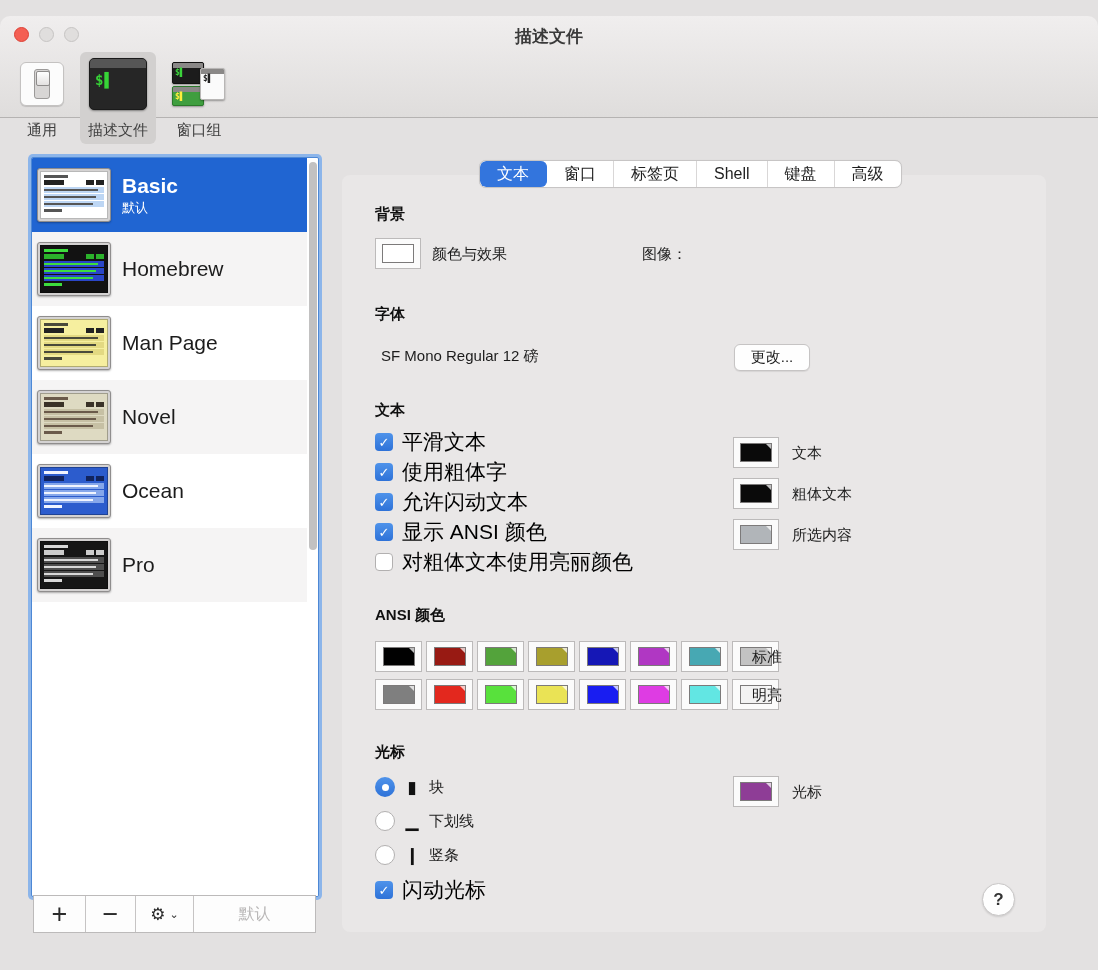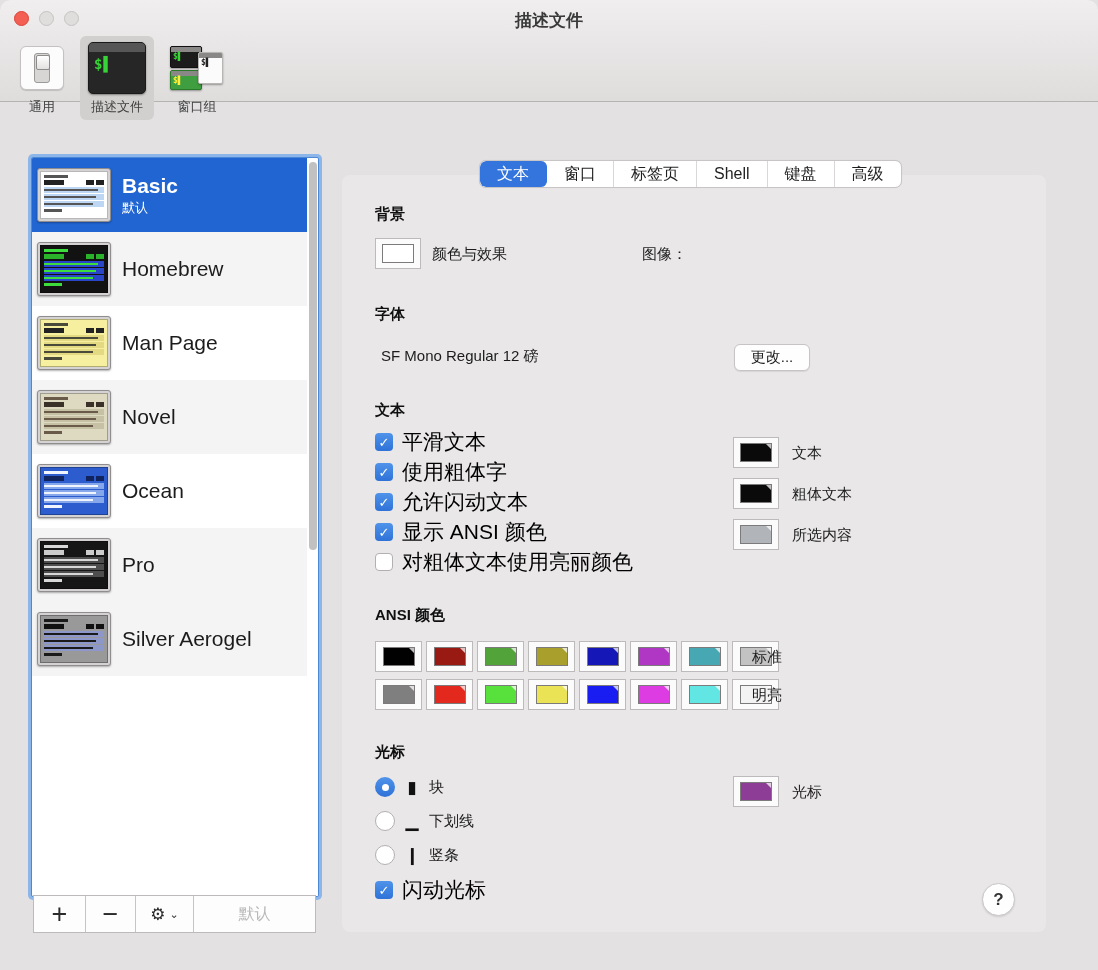--- a/index.html
+++ b/index.html
@@ -4,41 +4,41 @@
 <style>
   * { box-sizing: border-box; margin: 0; padding: 0; }
   html,body { width:1098px; height:970px; }
   body {
     font-family: "Liberation Sans", "DejaVu Sans", sans-serif;
     background:#e3e1e1; position:relative; overflow:hidden;
     border-radius:10px;
   }
   
   .header {
-    position:absolute; left:0; top:0; width:1098px; height:102px;
+    position:absolute; left:0; top:16px; width:1098px; height:102px;
     background:linear-gradient(#f0eeee,#dfdddc);
     border-bottom:1px solid #b5b3b2;
     border-radius:10px 10px 0 0;
   }
   .tl { position:absolute; top:11px; width:15px; height:15px; border-radius:50%; }
   .tl.red  { left:14px; background:#f45f53; border:1px solid #dd4136; }
   .tl.gray1{ left:39px; background:#e0dedd; border:1px solid #c6c4c3; }
   .tl.gray2{ left:64px; background:#e0dedd; border:1px solid #c6c4c3; }
   .win-title {
     position:absolute; top:9px; left:0; width:100%; text-align:center;
     font-size:17px; font-weight:bold; color:#3a3a3a;
   }
   .toolbar { position:absolute; left:12px; top:36px; display:flex; gap:8px; }
   .tb-item {
     display:flex; flex-direction:column; align-items:center;
     padding:3px 8px 4px; border-radius:6px; min-width:56px;
   }
   .tb-item.selected { background:#d2d0cf; }
   .tb-icon { height:58px; display:flex; align-items:center; justify-content:center; }
-  .tb-label { font-size:13px; color:#3f3f3f; margin-top:1px; white-space:nowrap; }
+  .tb-label { font-size:15px; color:#3f3f3f; margin-top:8px; white-space:nowrap; }
   
   .icon-general {
     width:44px; height:44px; background:#fcfcfc; border:1px solid #c4c2c1;
     border-radius:6px; display:flex; align-items:center; justify-content:center;
     box-shadow:0 1px 1px rgba(0,0,0,.15);
   }
   .icon-general .rocker {
     width:16px; height:30px; background:#d8d6d5; border:1px solid #9c9a99; border-radius:3px; position:relative;
   }
   .icon-general .rocker::after {
@@ -379,46 +379,20 @@
           <div class="t-hl" style="background: rgb(78, 78, 78);">
             <div class="ln" style="background: rgb(216, 216, 216); width: 82%;"></div>
           </div>
           <div class="t-prompt" style="background: rgb(216, 216, 216);"></div>
         </div>
       </div>
       <div>
         <div class="profile-name">Pro</div>
       </div>
     </div>
-    <div class="profile-row alt">
-      <div class="thumb">
-        <div class="screen" style="background: rgb(153, 153, 153);">
-          <div class="t-title" style="background: rgb(26, 26, 26);"></div>
-          <div class="t-head">
-            <div class="a" style="background: rgb(17, 17, 17);"></div>
-            <div class="sp"></div>
-            <div class="b" style="background: rgb(17, 17, 17);"></div>
-            <div class="b" style="background: rgb(17, 17, 17);"></div>
-          </div>
-          <div class="t-hl" style="background: rgb(141, 151, 201);">
-            <div class="ln" style="background: rgb(26, 26, 26); width: 90%;"></div>
-          </div>
-          <div class="t-hl" style="background: rgb(141, 151, 201);">
-            <div class="ln" style="background: rgb(26, 26, 26); width: 86%;"></div>
-          </div>
-          <div class="t-hl" style="background: rgb(141, 151, 201);">
-            <div class="ln" style="background: rgb(26, 26, 26); width: 82%;"></div>
-          </div>
-          <div class="t-prompt" style="background: rgb(26, 26, 26);"></div>
-        </div>
-      </div>
-      <div>
-        <div class="profile-name">Silver Aerogel</div>
-      </div>
-    </div>
     <div class="list-scrollbar">
     <div class="thumb-bar"></div>
   </div>
 </div>
 
 <div class="list-actions">
   <div class="act plus">+</div>
   <div class="act minus">−</div>
   <div class="act gear">
     <span>⚙</span>

